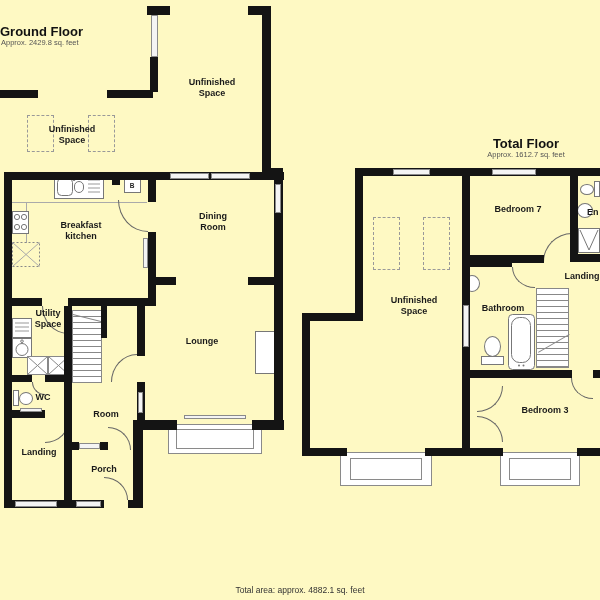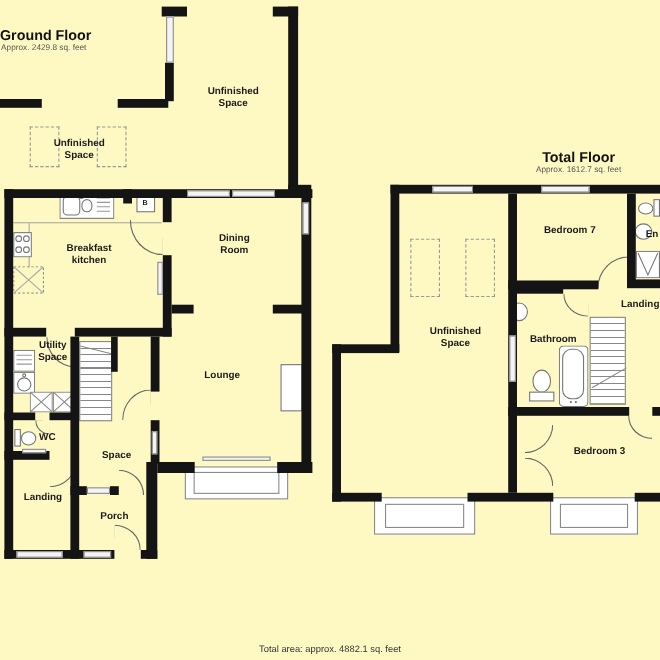--- a/index.html
+++ b/index.html
@@ -205,21 +205,21 @@
         <path d="M2 2L11 22L20 2" fill="none" stroke="#777"></path>
       </svg></div>
 
   <div class="lbl wrap" style="left:72px;top:135px;width:58px">Unfinished Space</div>
   <div class="lbl wrap" style="left:212px;top:88px;width:58px">Unfinished Space</div>
   <div class="lbl wrap" style="left:81px;top:231px;width:52px">Breakfast kitchen</div>
   <div class="lbl wrap" style="left:213px;top:222px;width:36px">Dining Room</div>
   <div class="lbl" style="left:202px;top:341px">Lounge</div>
   <div class="lbl wrap" style="left:48px;top:319px;width:36px">Utility Space</div>
   <div class="lbl" style="left:43px;top:397px">WC</div>
-  <div class="lbl" style="left:106px;top:414px">Space</div>
+  <div class="lbl" style="left:106px;top:414px">Room</div>
   <div class="lbl" style="left:39px;top:452px">Landing</div>
   <div class="lbl" style="left:104px;top:469px">Porch</div>
   <div class="lbl wrap" style="left:414px;top:306px;width:58px">Unfinished Space</div>
   <div class="lbl" style="left:518px;top:209px">Bedroom 7</div>
   <div class="lbl" style="left:587px;top:207px;transform:none">En</div>
   <div class="lbl" style="left:582px;top:276px">Landing</div>
   <div class="lbl" style="left:503px;top:308px">Bathroom</div>
   <div class="lbl" style="left:545px;top:410px">Bedroom 3</div>
 
 </div>

